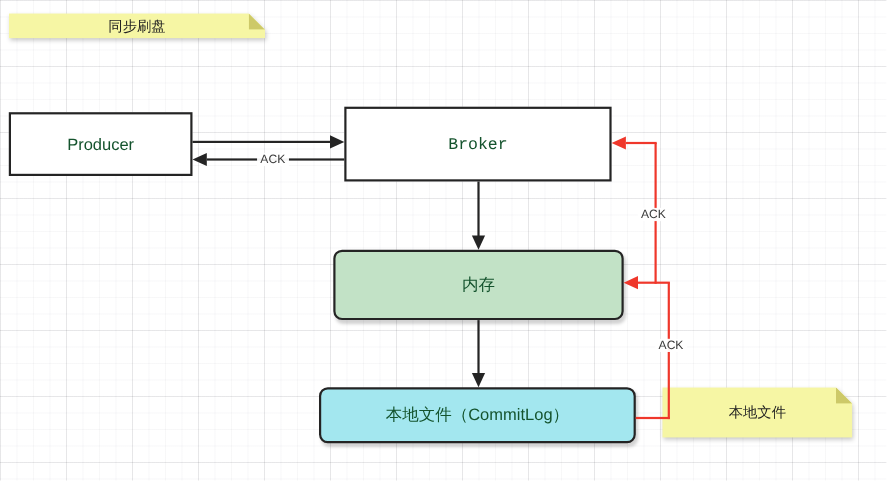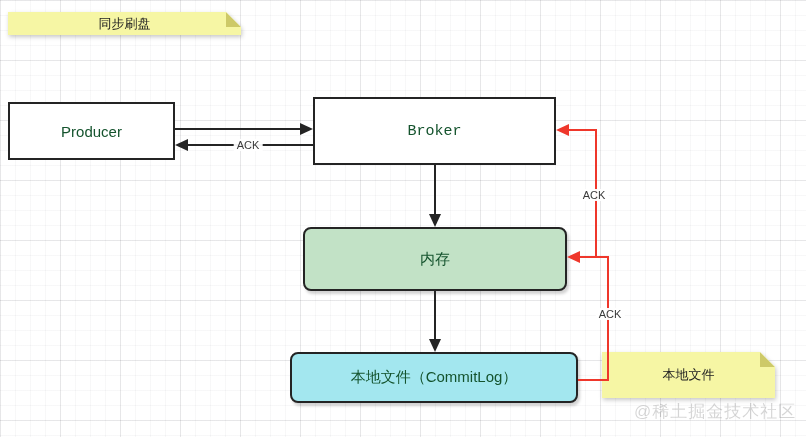--- a/index.html
+++ b/index.html
@@ -115,15 +115,14 @@
   <div class="vline red" style="left:607px;top:257px;height:124px;"></div>
   <div class="hline red" style="left:580px;top:256px;width:29px;"></div>
   <div class="arr redleft" style="left:567px;top:251px;"></div>
   <div class="edge-label" style="left:610px;top:314px;">ACK</div>
 
   <div class="vline red" style="left:595px;top:130px;height:128px;"></div>
   <div class="hline red" style="left:569px;top:129px;width:28px;"></div>
   <div class="arr redleft" style="left:556px;top:124px;"></div>
   <div class="edge-label" style="left:594px;top:195px;">ACK</div>
 
-  <div class="watermark">@稀土掘金技术社区</div>
 
 </div>
 
 </body></html>

